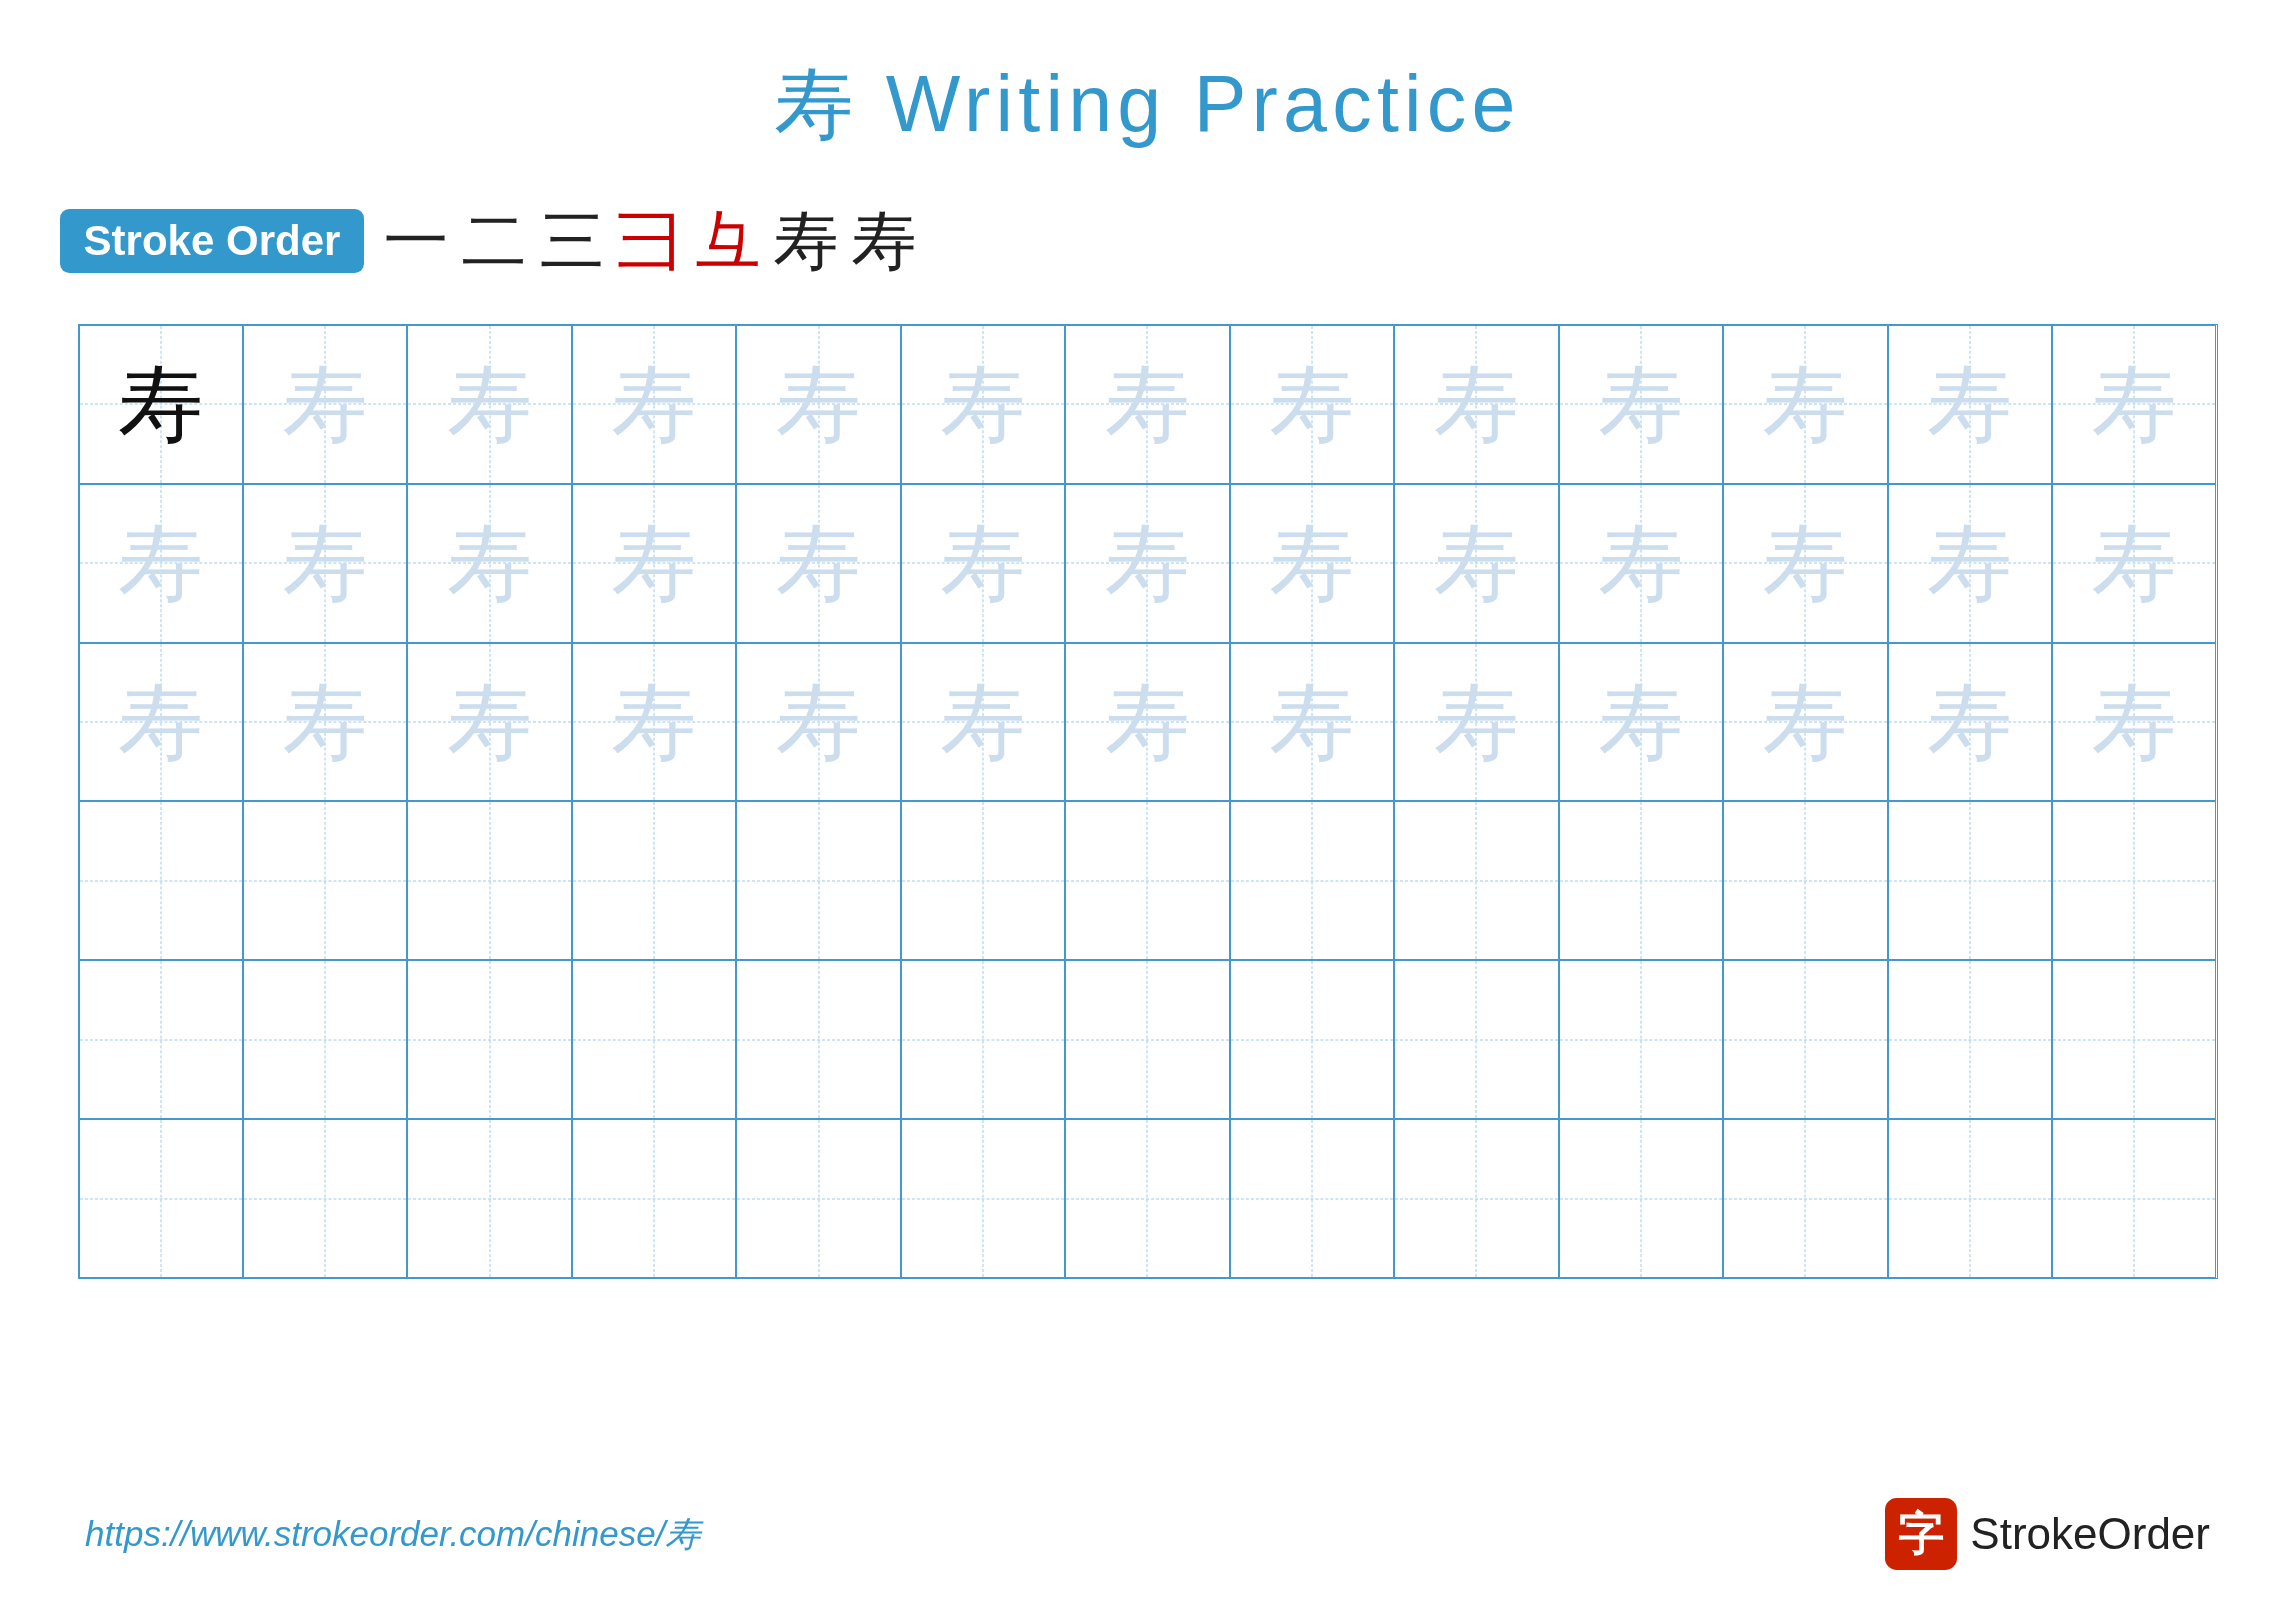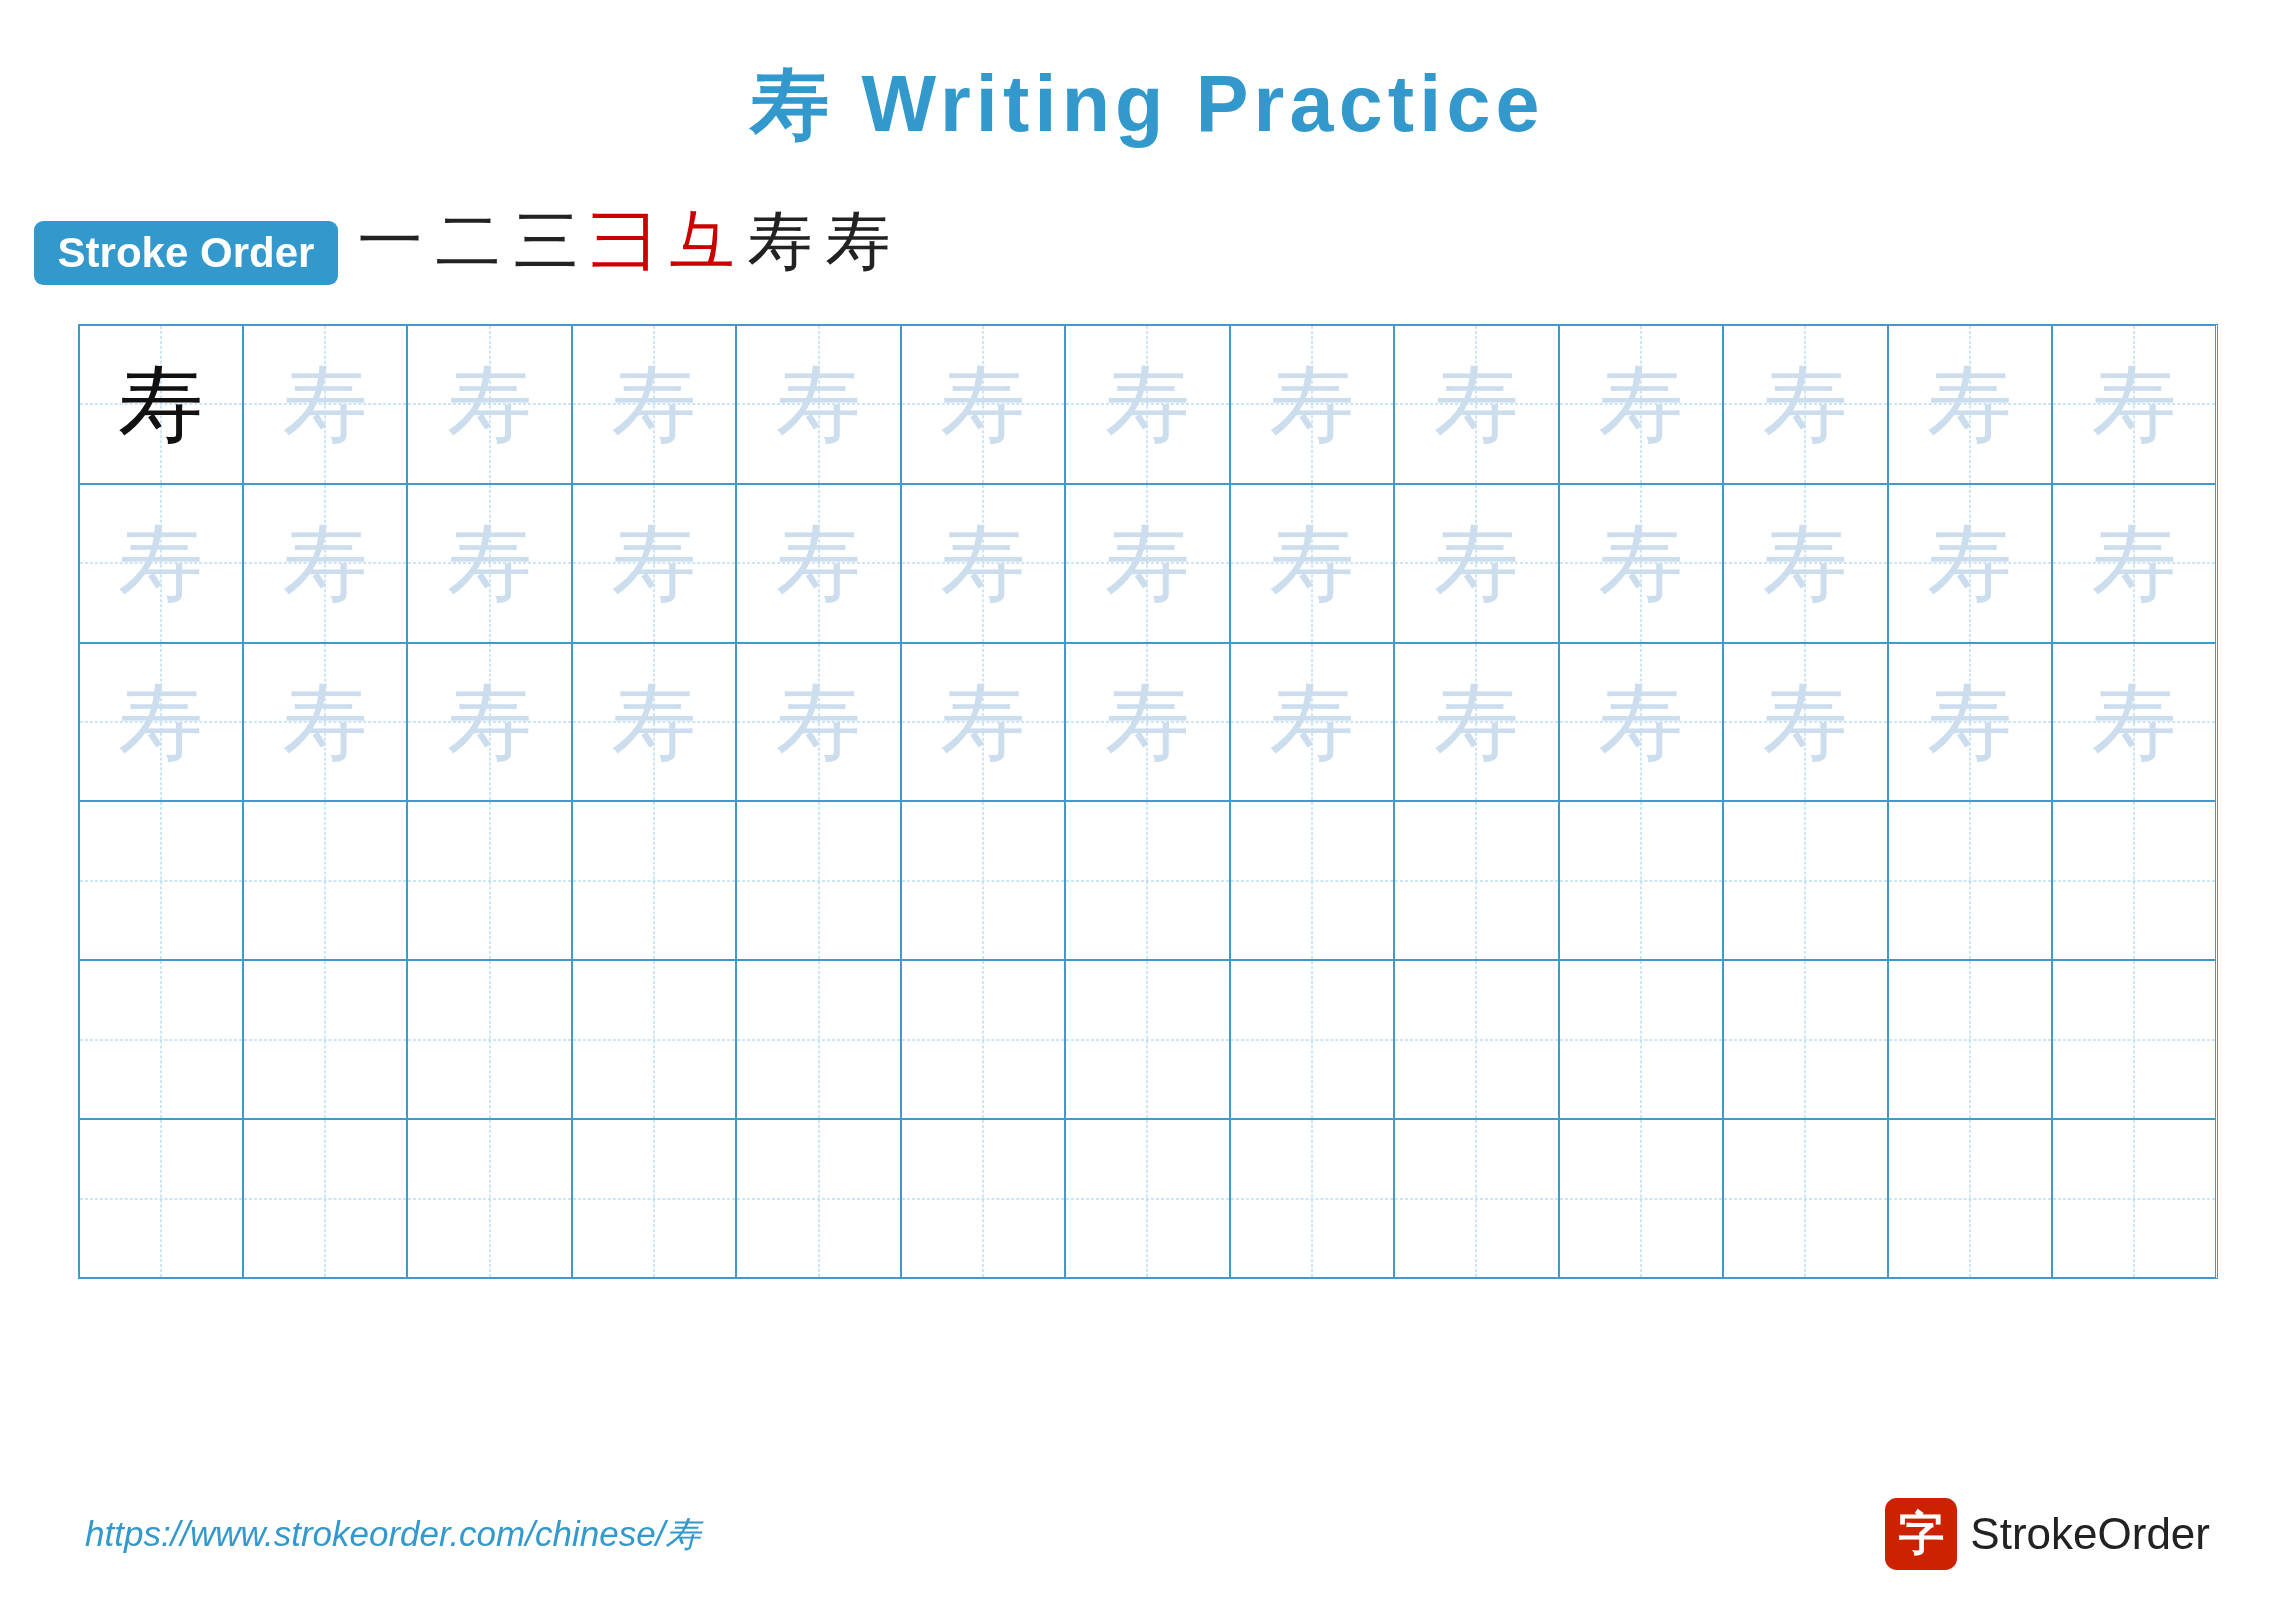--- a/index.html
+++ b/index.html
@@ -18,31 +18,31 @@
       background: #fff;
       position: relative;
       display: flex;
       flex-direction: column;
       align-items: center;
     }
 
     .title {
       margin-top: 52px;
       font-size: 79px;
-      font-weight: bold;
+      font-weight: normal;
       color: #3399cc;
       letter-spacing: 5.2px;
       text-align: center;
     }
 
     .stroke-order-row {
       display: flex;
-      align-items: flex-end;
+      align-items: center;
       margin-top: 39px;
-      margin-left: 34px;
+      margin-left: 60px;
       align-self: flex-start;
       gap: 19.6px;
     }
 
     .stroke-order-badge {
       background: #3399cc;
       color: #fff;
       font-size: 42px;
       font-weight: bold;
       padding: 7.9px 23.6px;

